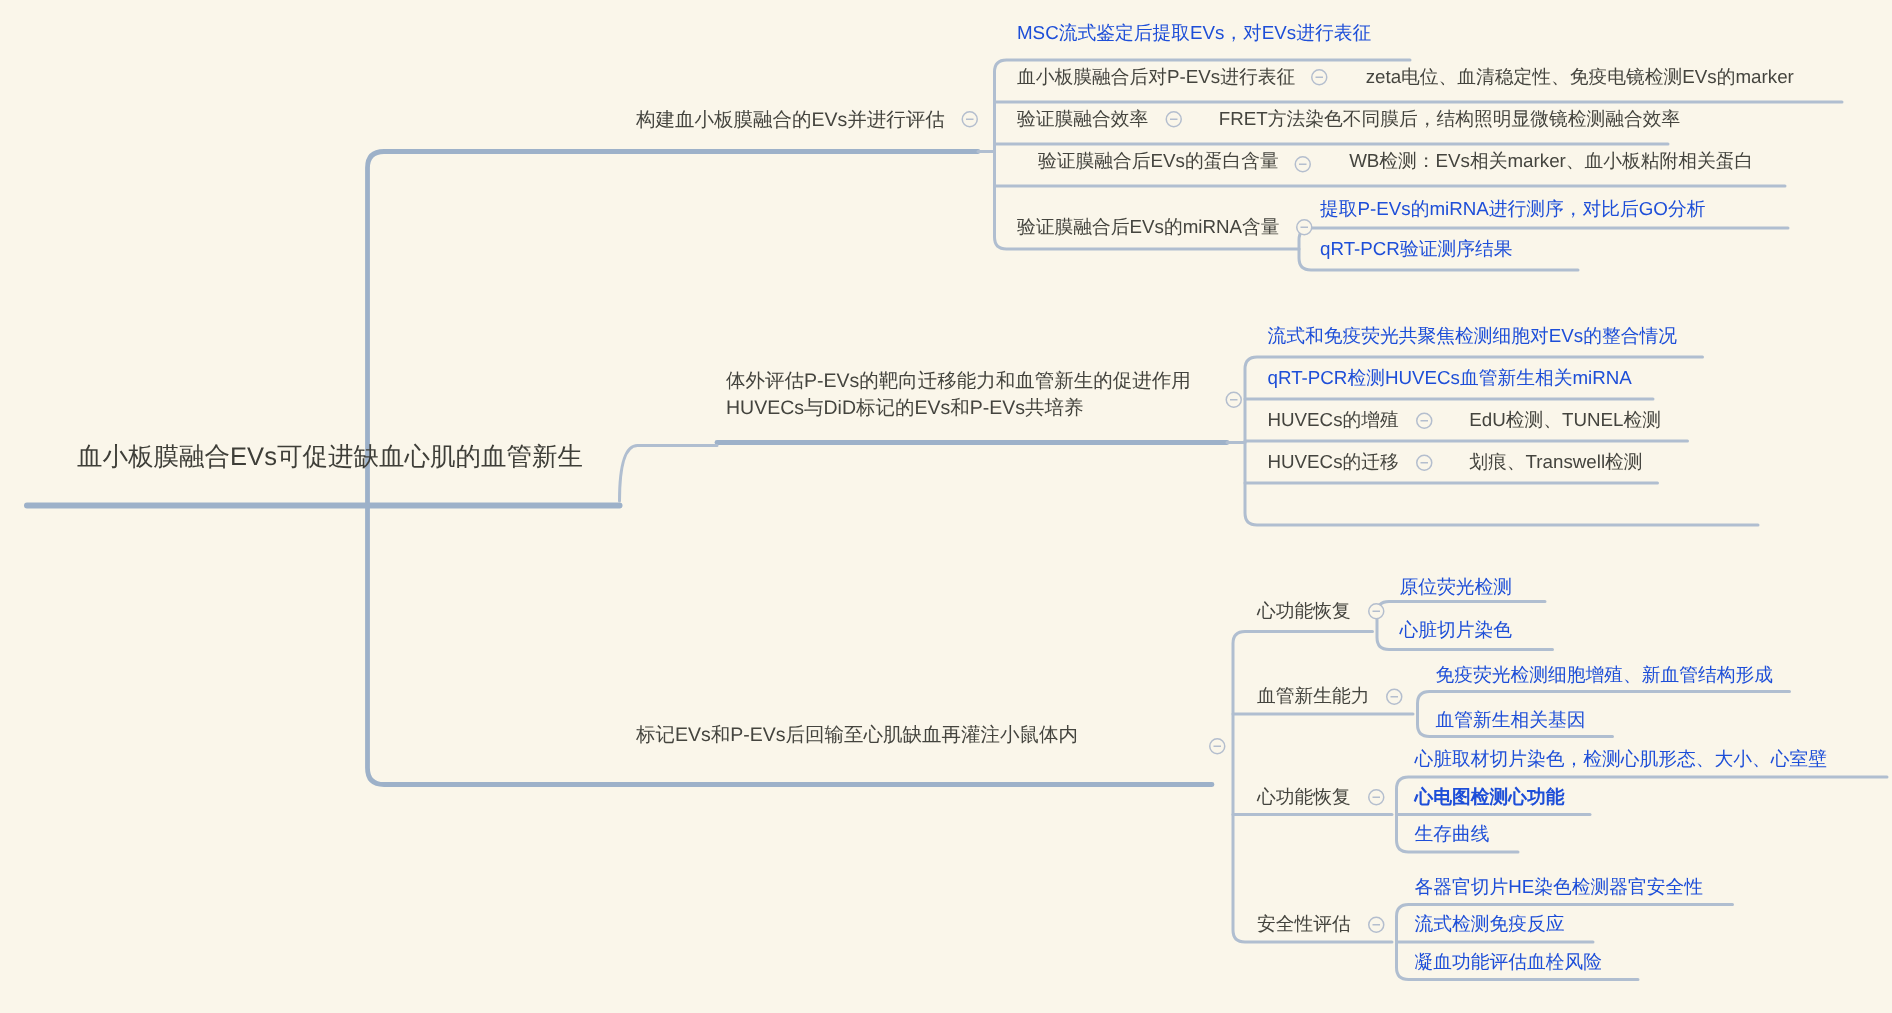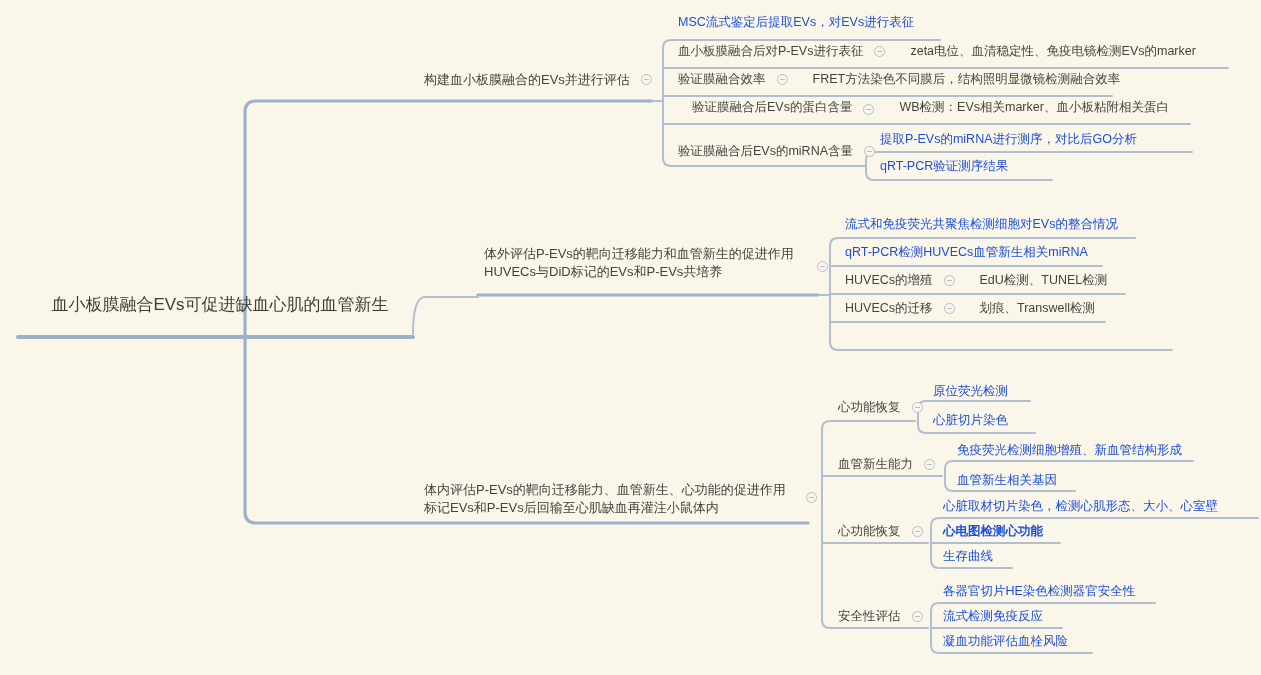--- a/index.html
+++ b/index.html
@@ -125,21 +125,20 @@
   </div>
 
   <div class="row" style="left:845px;top:301px;">
     <span class="lbl">HUVECs的迁移</span>
     <span class="collapse"></span>
     <span class="lbl" style="margin-left:14px;">划痕、Transwell检测</span>
   </div>
 
 
   <div class="two-line" style="left:424px;top:481px;">
-    <div>体内评估P-EVs的靶向迁移能力、血管新生、心功能的促进作用</div>
     <div>标记EVs和P-EVs后回输至心肌缺血再灌注小鼠体内</div>
   </div>
   <span class="collapse abs" style="left:806px;top:492px;"></span>
 
   <div class="row" style="left:838px;top:400px;">
     <span class="lbl">心功能恢复</span>
     <span class="collapse"></span>
   </div>
   <div class="t" style="left:933px;top:384px;">原位荧光检测</div>
   <div class="t" style="left:933px;top:413px;">心脏切片染色</div>

